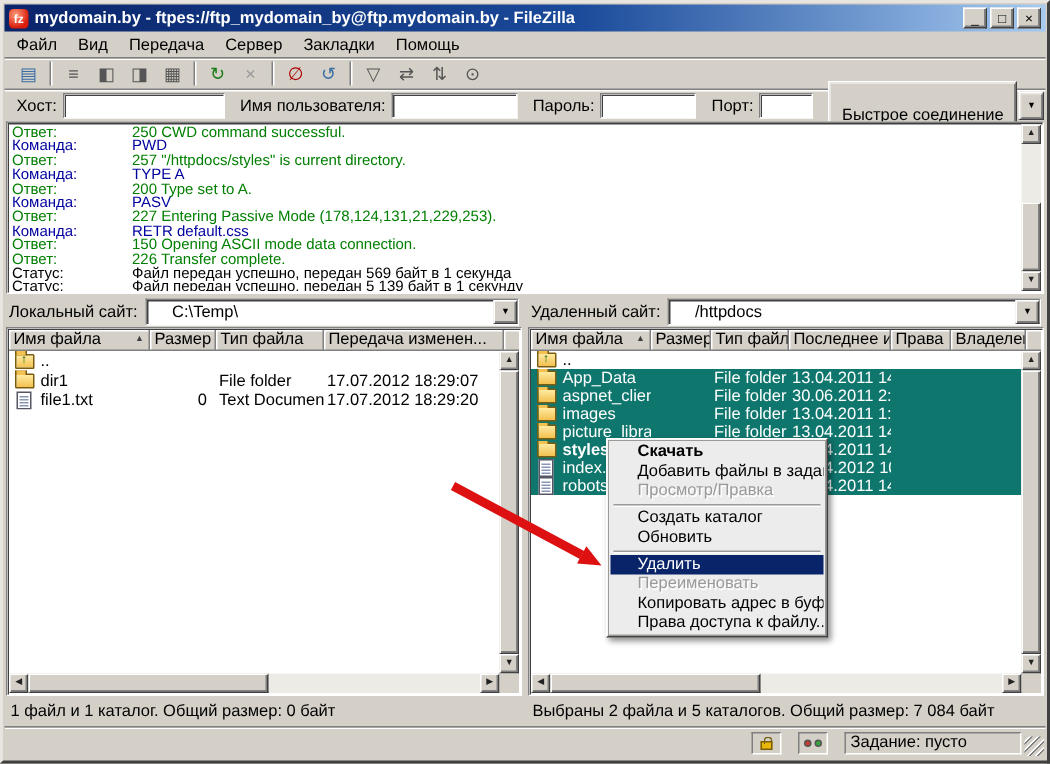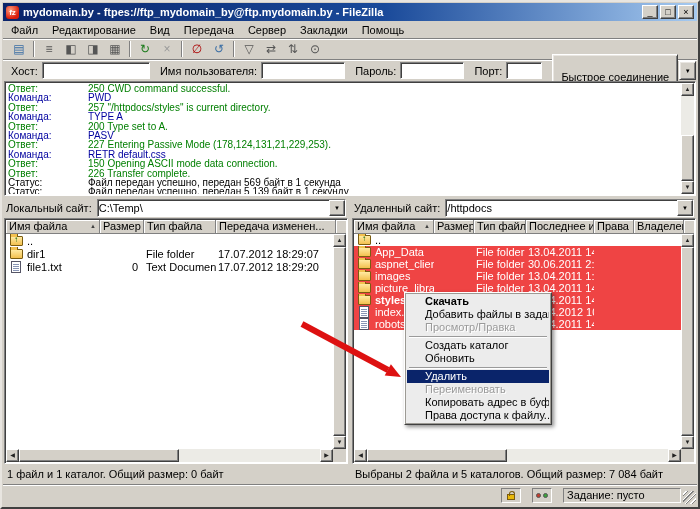--- a/index.html
+++ b/index.html
@@ -40,31 +40,31 @@
   .sb-btn{position:absolute;width:13px;height:13px;background:#d4d0c8;border:1px solid;border-color:#fff #404040 #404040 #fff;box-shadow:inset -1px -1px 0 #808080;font-size:6px;text-align:center;line-height:11px;color:#222}
   .sb-btn.up{top:0;left:0}.sb-btn.down{bottom:0;left:0}
   .sb-btn.lft{left:0;top:0}.sb-btn.rgt{right:0;top:0}
   .sb-thumb{position:absolute;left:0;width:13px;background:#d4d0c8;border:1px solid;border-color:#fff #404040 #404040 #fff;box-shadow:inset -1px -1px 0 #808080}
   .sb-thumb.h{top:0;height:13px;left:auto}
 
   
   .panel-head{position:absolute;top:196px;height:20px;display:flex;align-items:center}
   .panel-label{flex:none;margin-right:5px;white-space:nowrap}
   .combo{flex:1;height:18px;display:flex;background:#fff;border:1px solid;border-color:#808080 #fff #fff #808080;box-shadow:inset 1px 1px 0 #404040;margin-right:2px}
-  .combo-text{flex:1;line-height:16px;padding-left:1px;overflow:hidden;white-space:nowrap}
+  .combo-text{flex:1;line-height:16px;padding-left:17px;overflow:hidden;white-space:nowrap}
   .combo-btn{width:16px;flex:none;background:#d4d0c8;border:1px solid;border-color:#fff #404040 #404040 #fff;box-shadow:inset -1px -1px 0 #808080;font-size:6px;text-align:center;line-height:15px}
   .listview{position:absolute;top:216px;height:246px;background:#fff;border:1px solid;border-color:#808080 #fff #fff #808080;box-shadow:inset 1px 1px 0 #404040}
   .lv-headrow{position:absolute;left:1px;top:1px;right:1px;height:14px;display:flex;overflow:hidden}
   .lv-h{flex:none;background:#d4d0c8;border-right:1px solid #808080;border-bottom:1px solid #808080;box-shadow:inset 1px 1px 0 #fff;padding-left:3px;line-height:13px;white-space:nowrap;overflow:hidden;display:flex;align-items:center}
   .lv-h .sort{font-size:6px;margin-left:auto;margin-right:3px;color:#404040}
   .lv-h.fill{flex:1;border-right:none}
   .lv-body{position:absolute;left:1px;top:15px;right:14px;bottom:14px;overflow:hidden}
   .lv-row{display:flex;align-items:center;white-space:nowrap;height:13px}
   .remote-lv .lv-row{height:12px}
-  .lv-row.sel{background:#ef4444;color:#fff}
+  .lv-row.sel{background:#0f766e;color:#fff}
   .lv-c{flex:none;overflow:hidden;padding-left:2px;height:100%;display:flex;align-items:center}
   .lv-c.num{justify-content:flex-end;padding-right:6px}
   .lv-vs{position:absolute;top:15px;right:1px;bottom:14px;width:13px;background:#ecebe6}
   .lv-hs{position:absolute;left:1px;right:14px;bottom:1px;height:13px;background:#ecebe6}
   .lv-corner{position:absolute;right:1px;bottom:1px;width:13px;height:13px;background:#d4d0c8}
   .pstatus{position:absolute;top:464px;height:17px;line-height:17px;padding-left:3px;white-space:nowrap;overflow:hidden}
   .splitter{position:absolute;left:346px;top:196px;width:4px;height:266px}
 
   
   .fi{display:inline-block;flex:none;position:relative;vertical-align:middle}
@@ -103,21 +103,20 @@
   <div class="titlebar">
     <span class="fz-logo">fz</span>
     <span class="title-text">mydomain.by - ftpes://ftp_mydomain_by@ftp.mydomain.by - FileZilla</span>
     <button class="tbtn">_</button>
     <button class="tbtn">□</button>
     <button class="tbtn">×</button>
   </div>
 
   <div class="menubar">
       <div class="menu-item">Файл</div>
-      <div class="menu-item">Редактирование</div>
       <div class="menu-item">Вид</div>
       <div class="menu-item">Передача</div>
       <div class="menu-item">Сервер</div>
       <div class="menu-item">Закладки</div>
       <div class="menu-item">Помощь</div>
     </div>
 
   <div class="toolbar">
       <div class="tool-btn" style="color: rgb(58, 110, 165);">▤</div>
       <div class="tool-sep"></div>

